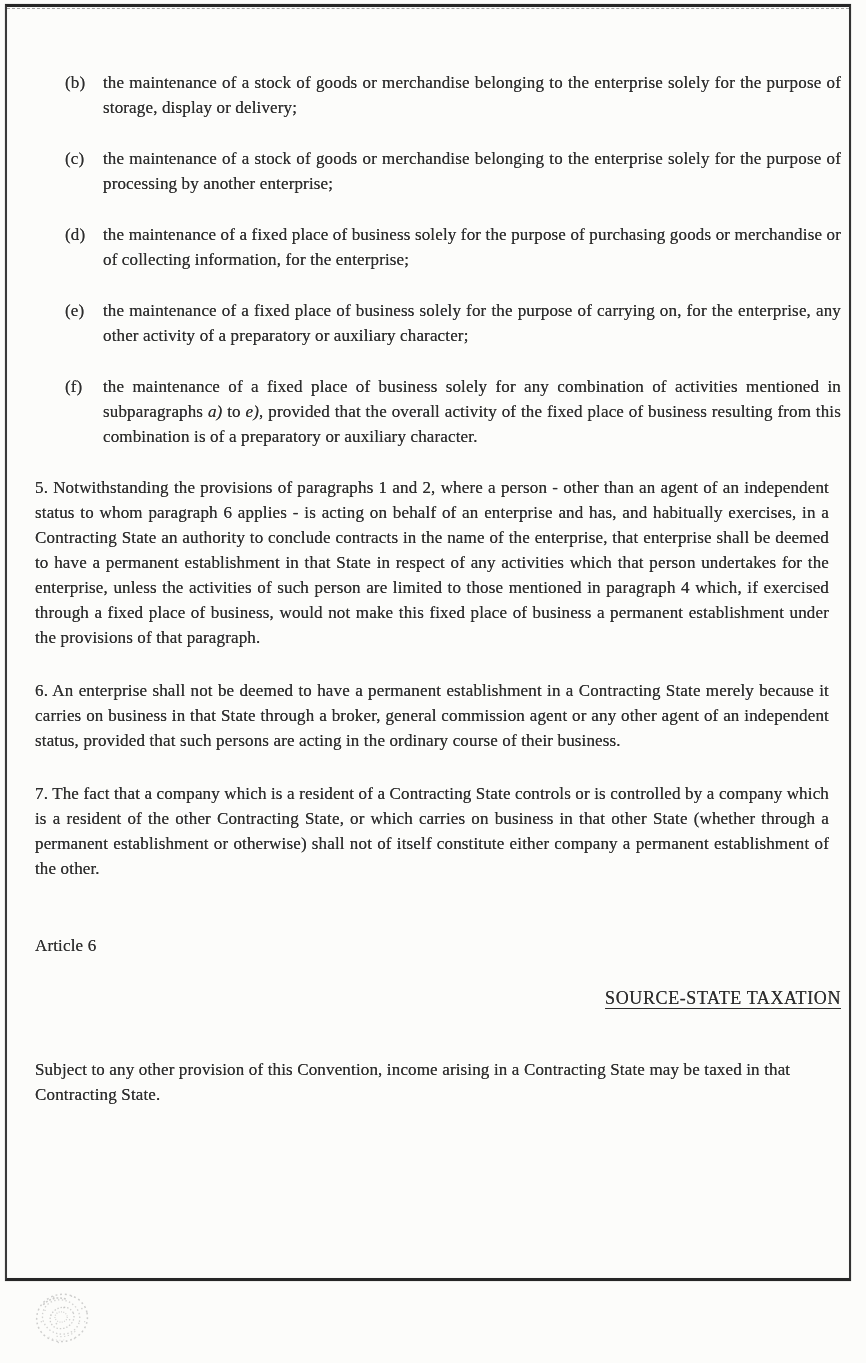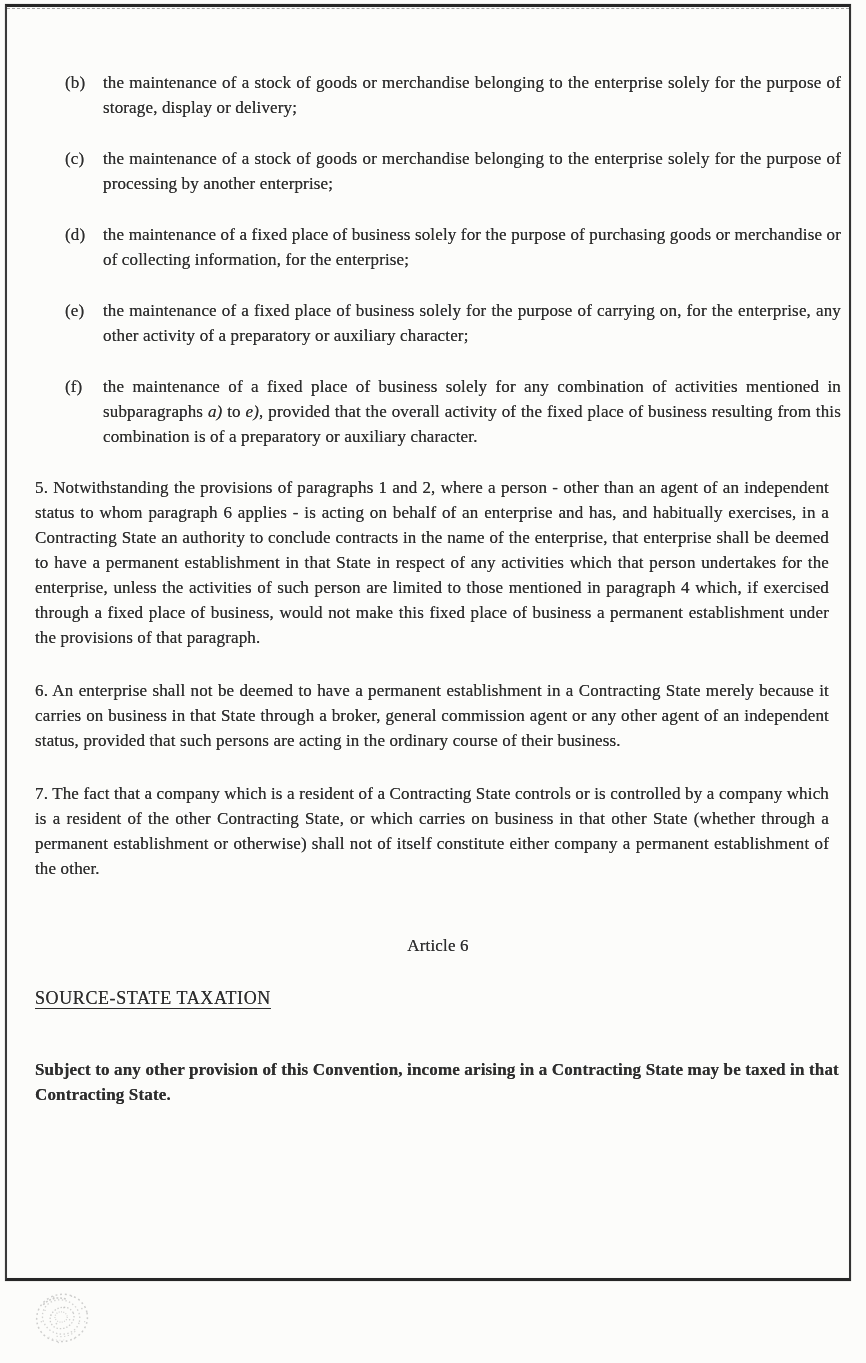--- a/index.html
+++ b/index.html
@@ -62,35 +62,34 @@
     flex: 1;
     text-align: justify;
   }
   .it { font-style: italic; }
   p.body-para {
     margin: 0 12px 28px 0;
     text-align: justify;
   }
   .article-heading {
     margin: 52px 0 0 0;
-    text-align: center;
+    text-align: left;
     font-size: 17px;
   }
   .section-heading {
     margin: 28px 0 0 0;
-    text-align: left;
+    text-align: right;
     font-size: 18px;
     letter-spacing: 0.6px;
     text-decoration: underline;
     text-underline-offset: 4px;
   }
   .closing-para {
     margin: 46px 0 0 0;
     text-align: left;
-    font-weight: bold;
   }
   .stamp {
     position: absolute;
     left: 30px;
     top: 1284px;
     width: 66px;
     height: 66px;
     opacity: 0.75;
   }
 </style>

